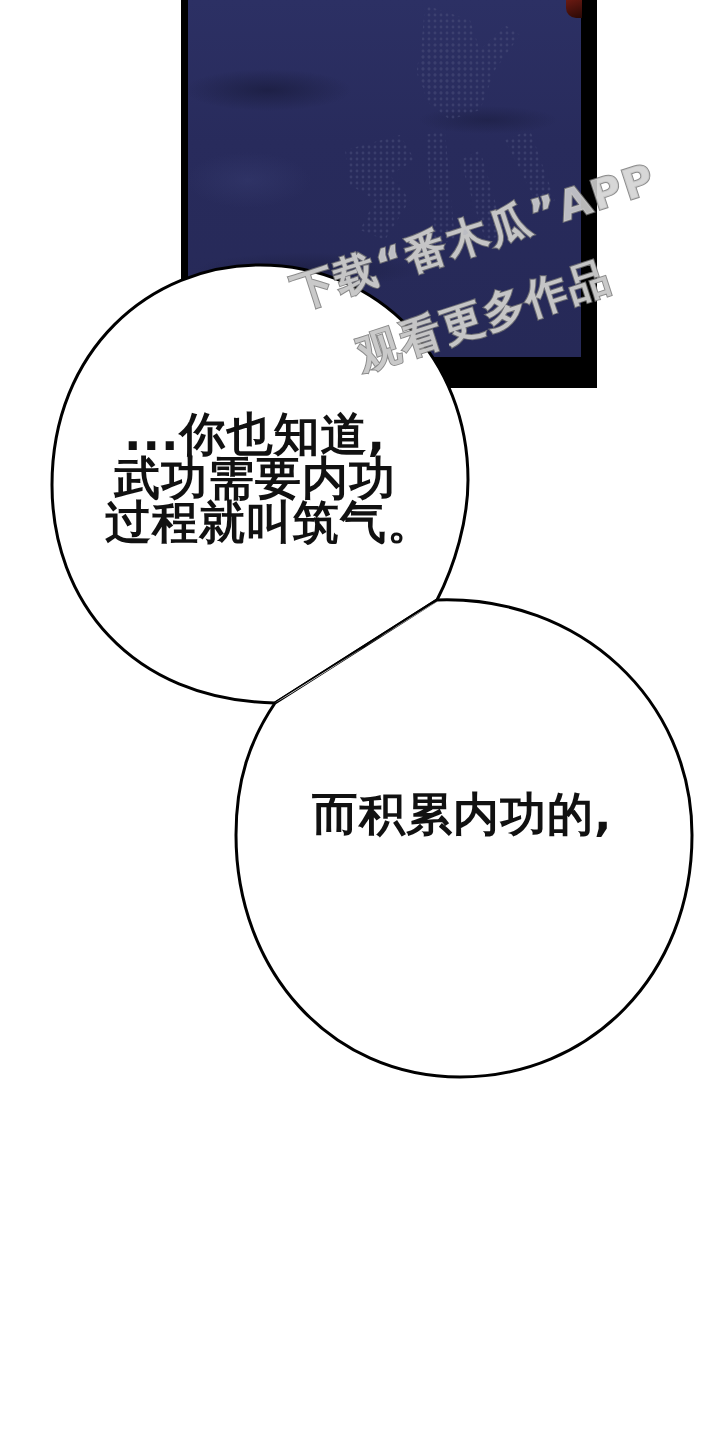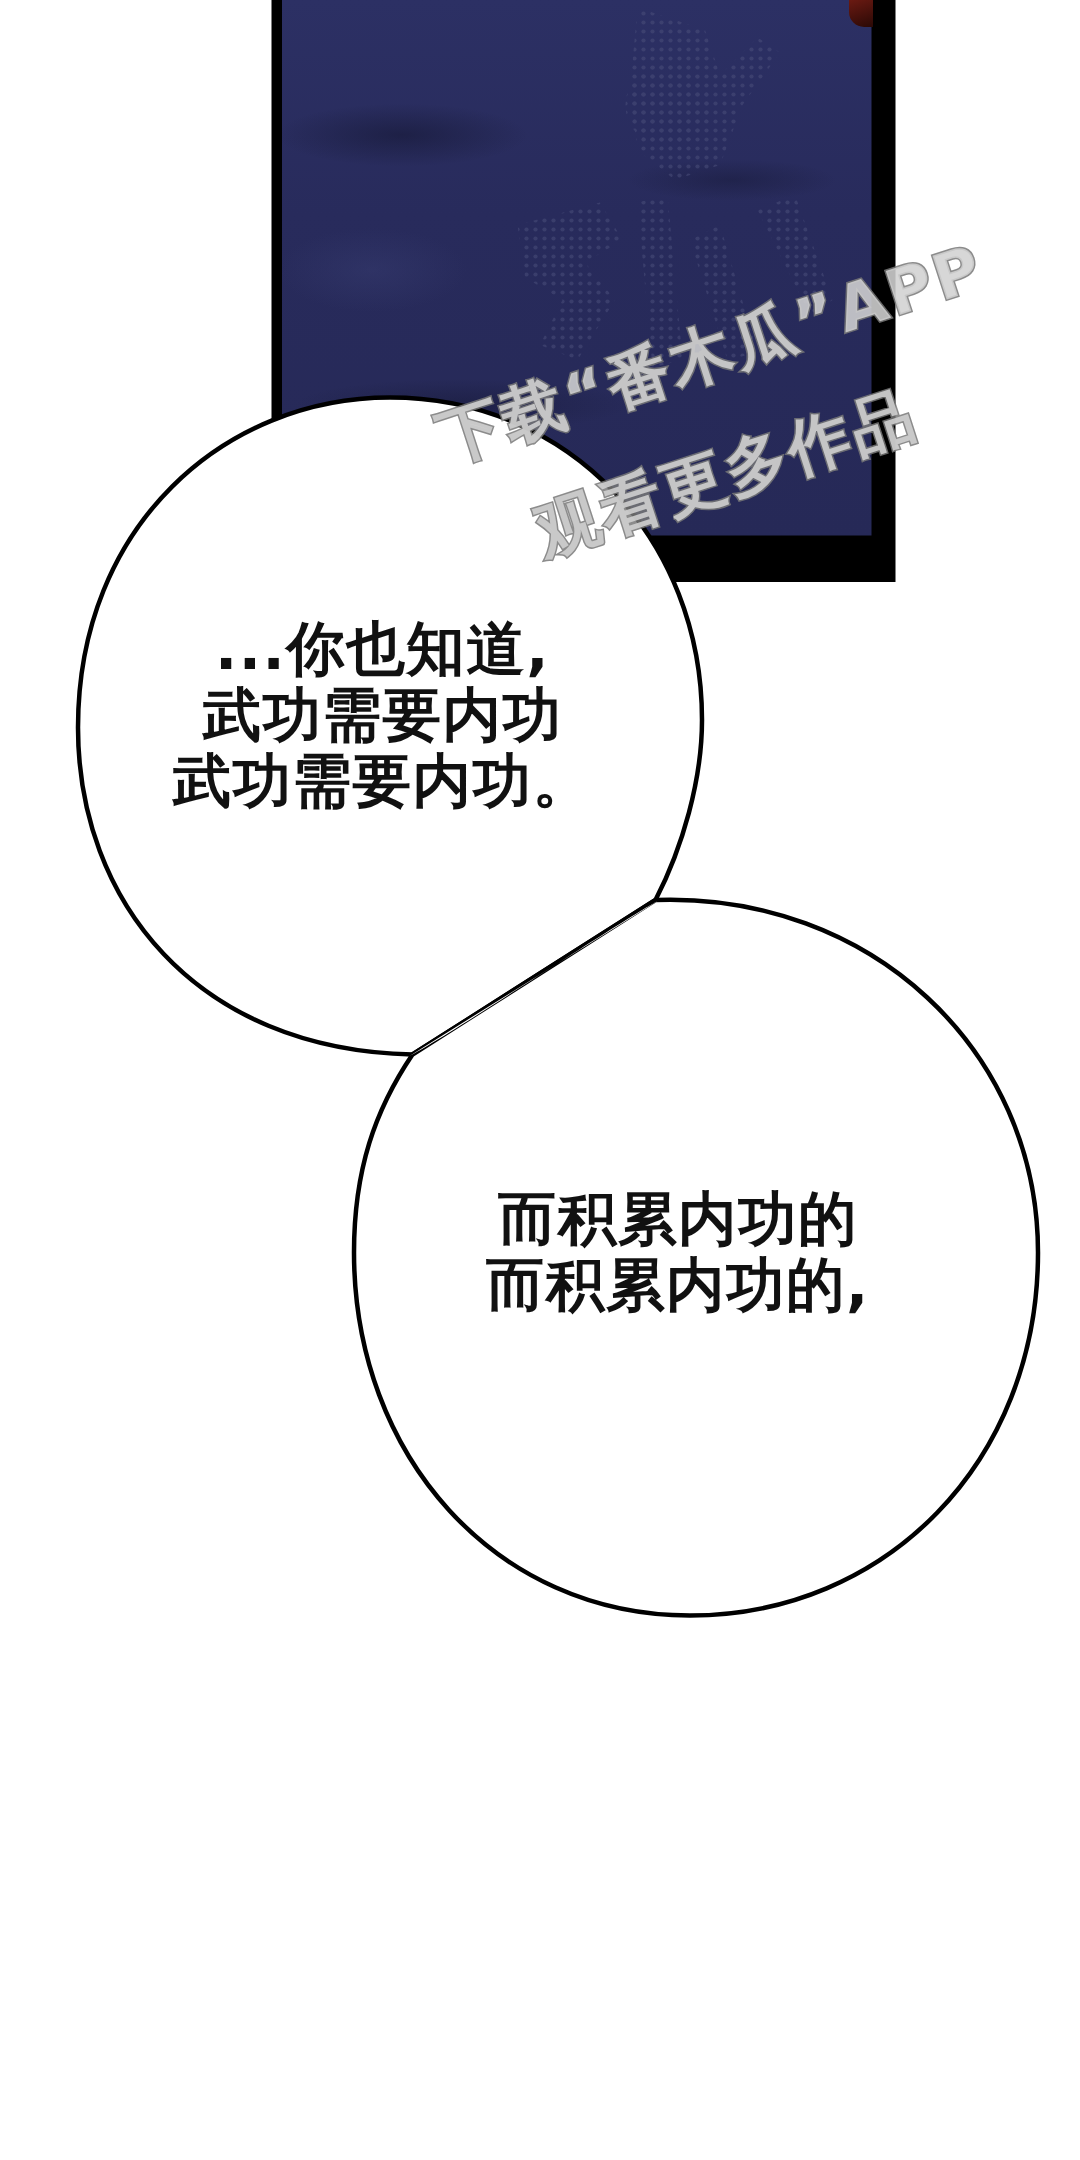--- a/index.html
+++ b/index.html
@@ -55,21 +55,21 @@
     .bubble-layer {
       position: absolute;
       left: 0;
       top: 0;
       width: 720px;
       height: 1440px;
     }
     .bubble-text {
       position: absolute;
       color: #111111;
-      font-size: 39px;
+      font-size: 46px;
       line-height: 44px;
       font-weight: bold;
       text-align: center;
       letter-spacing: 1px;
       white-space: nowrap;
     }
     .bubble-text .line { display: block; }
     #text-top {
       left: 105px;
       top: 412px;
@@ -139,22 +139,21 @@
            C 692 975, 590 1077, 460 1077
            C 330 1077, 236 970, 236 835
            C 236 780, 250 740, 275 703
            Z" fill="#ffffff" stroke="#000000" stroke-width="3"></path>
   <path d="M273 704 C 300 690, 420 610, 438 601" fill="#ffffff" stroke="none"></path>
 </svg>
 
 <div id="text-top" class="bubble-text">
   <span class="line">...你也知道,</span>
   <span class="line">武功需要内功</span>
-  <span class="line">武功需要内功。</span>
+  <span class="line">过程就叫筑气。</span>
 </div>
 
 <div id="text-bottom" class="bubble-text">
-  <span class="line">而积累内功的</span>
   <span class="line">而积累内功的,</span>
 </div>
 
 <div id="wm-line1" class="watermark">下载“番木瓜”APP</div>
 <div id="wm-line2" class="watermark">观看更多作品</div>
 
 </body></html>

